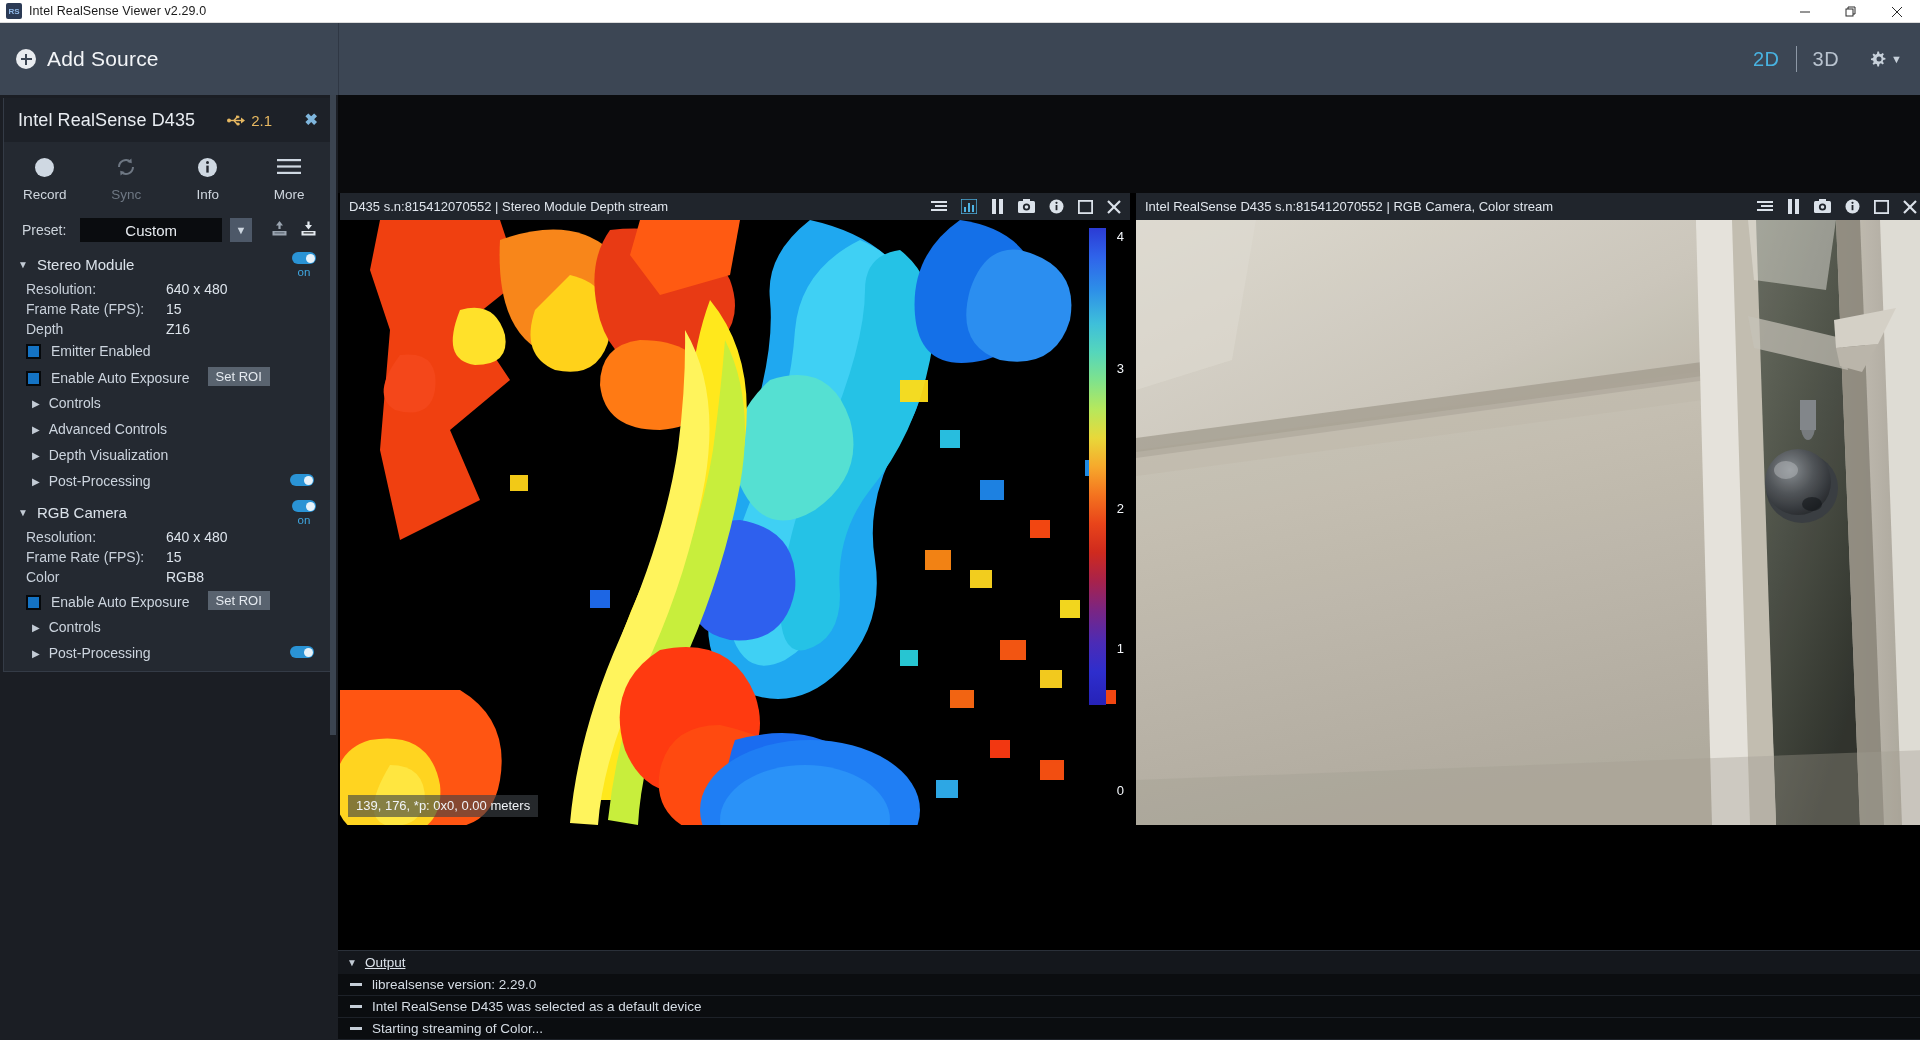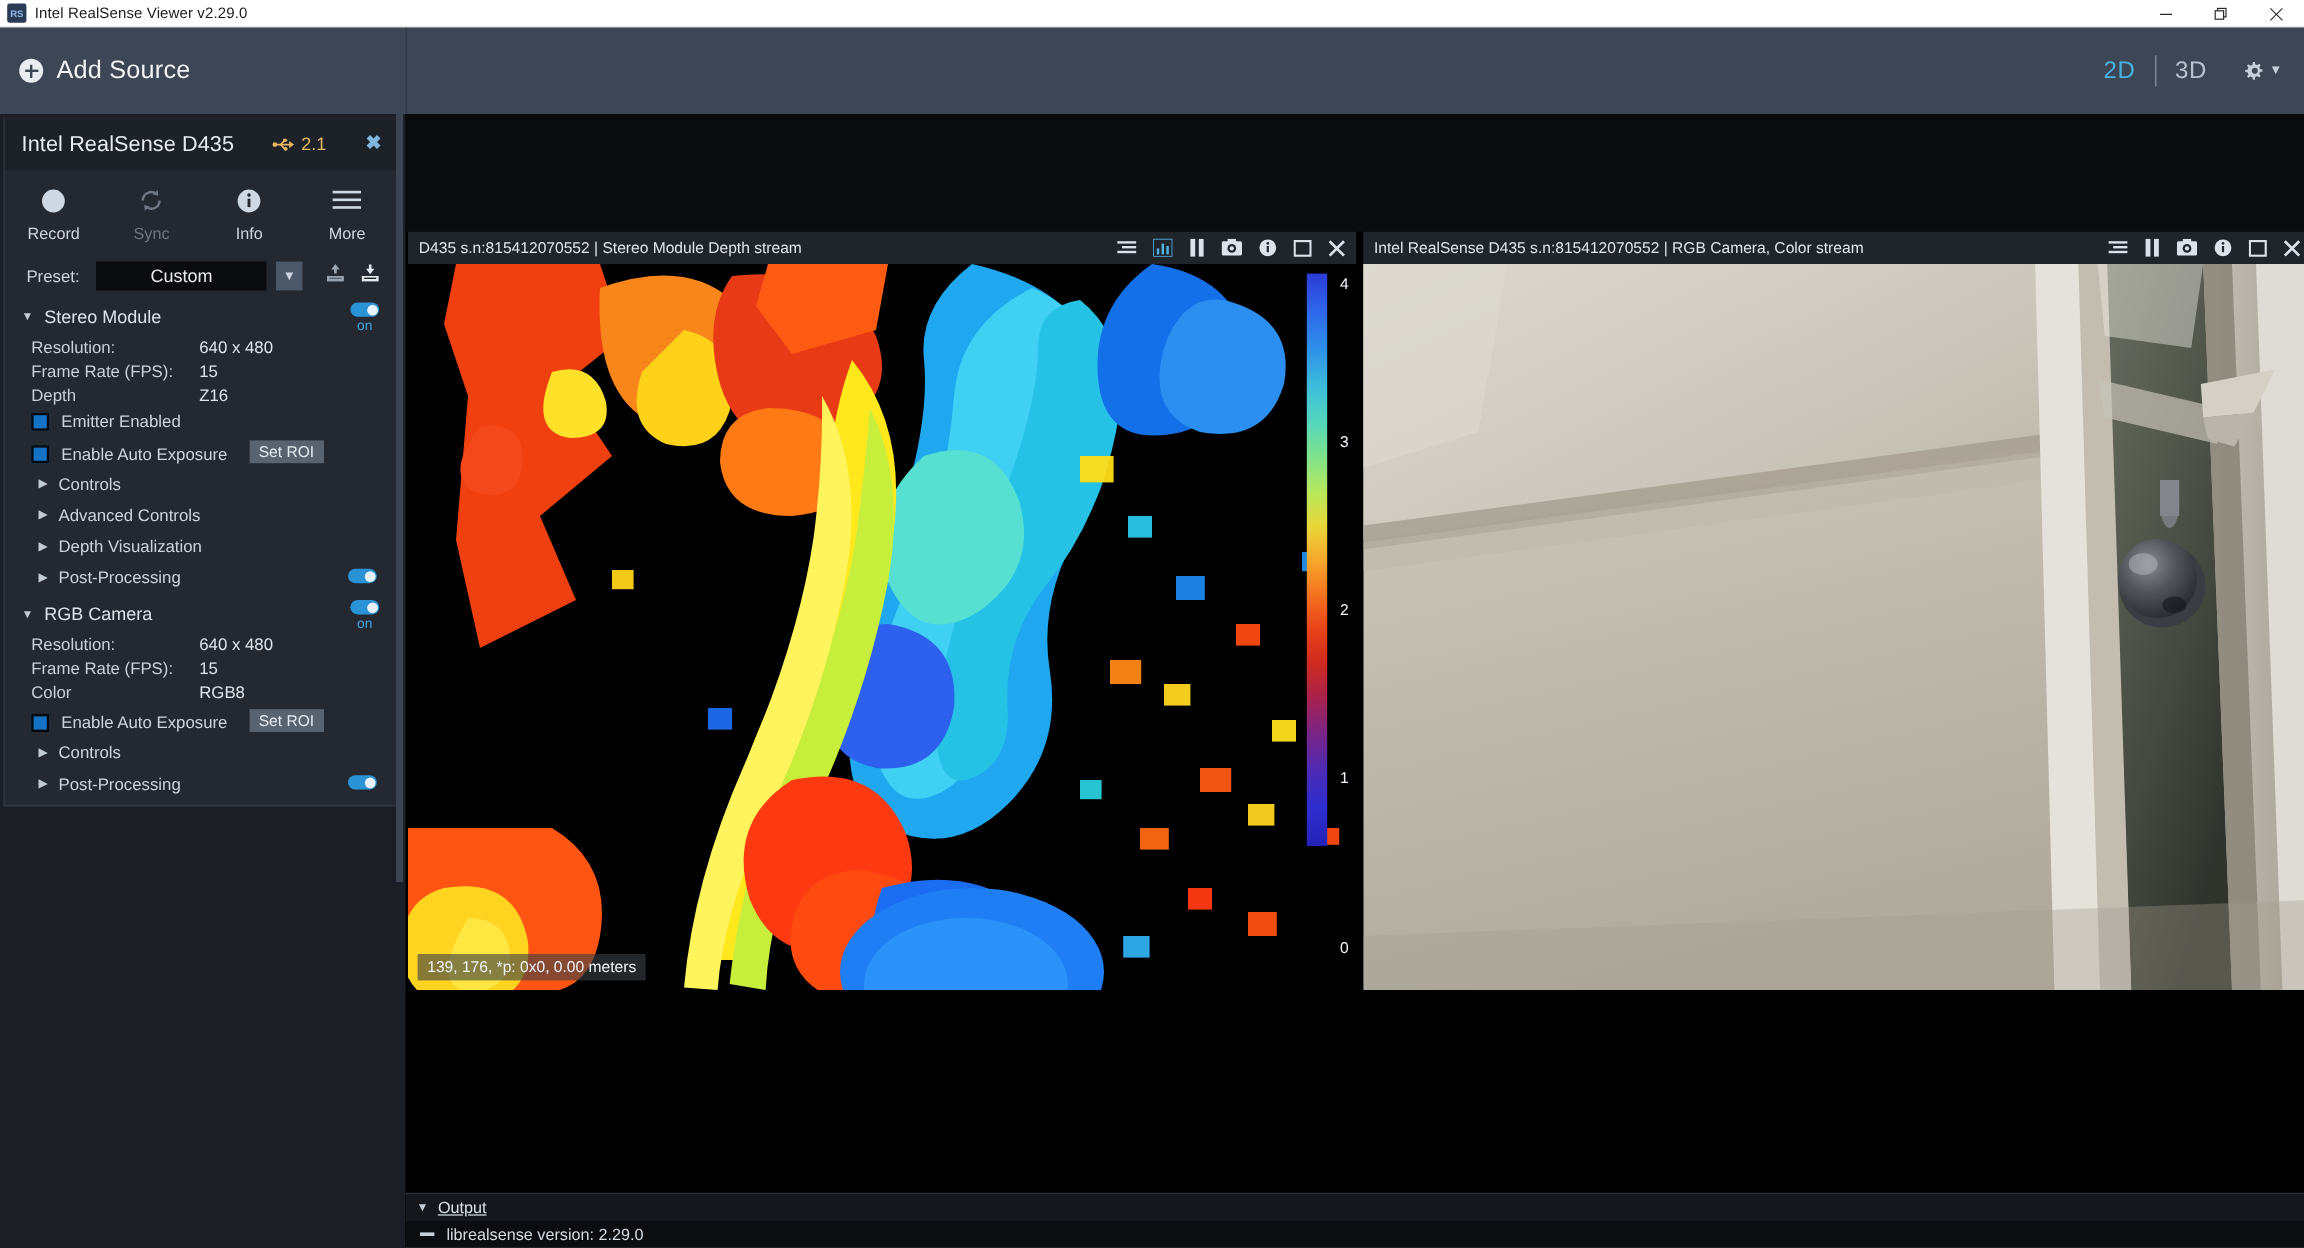--- a/index.html
+++ b/index.html
@@ -688,18 +688,26 @@
       <div class="output-wrap">
         <div class="output-header">
           <span class="tri">▼</span>
           <span class="output-title">Output</span>
         </div>
         <div class="output-list">
           <div class="output-line">
             <span class="dash"></span>
             <span class="out-txt">librealsense version: 2.29.0</span>
           </div>
+          <div class="output-line">
+            <span class="dash"></span>
+            <span class="out-txt">Intel RealSense D435 was selected as a default device</span>
+          </div>
+          <div class="output-line">
+            <span class="dash"></span>
+            <span class="out-txt">Starting streaming of Color...</span>
+          </div>
         </div>
       </div>
 
     </div>
   </div>
 </div>
 
 </body></html>

